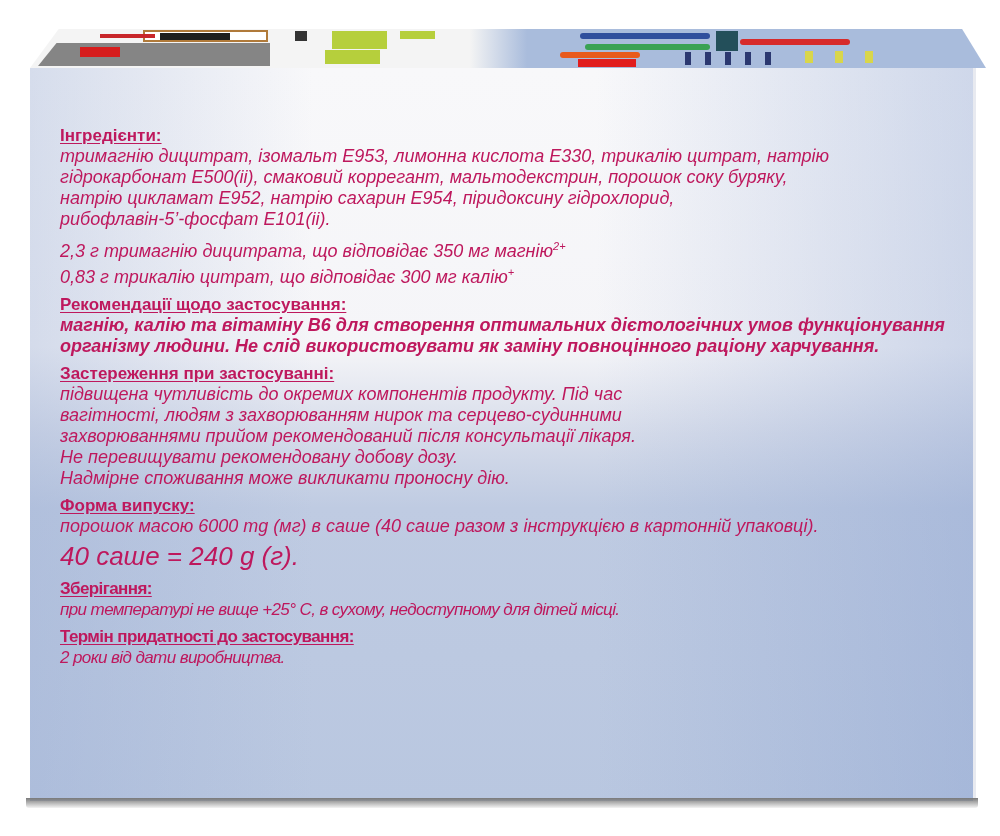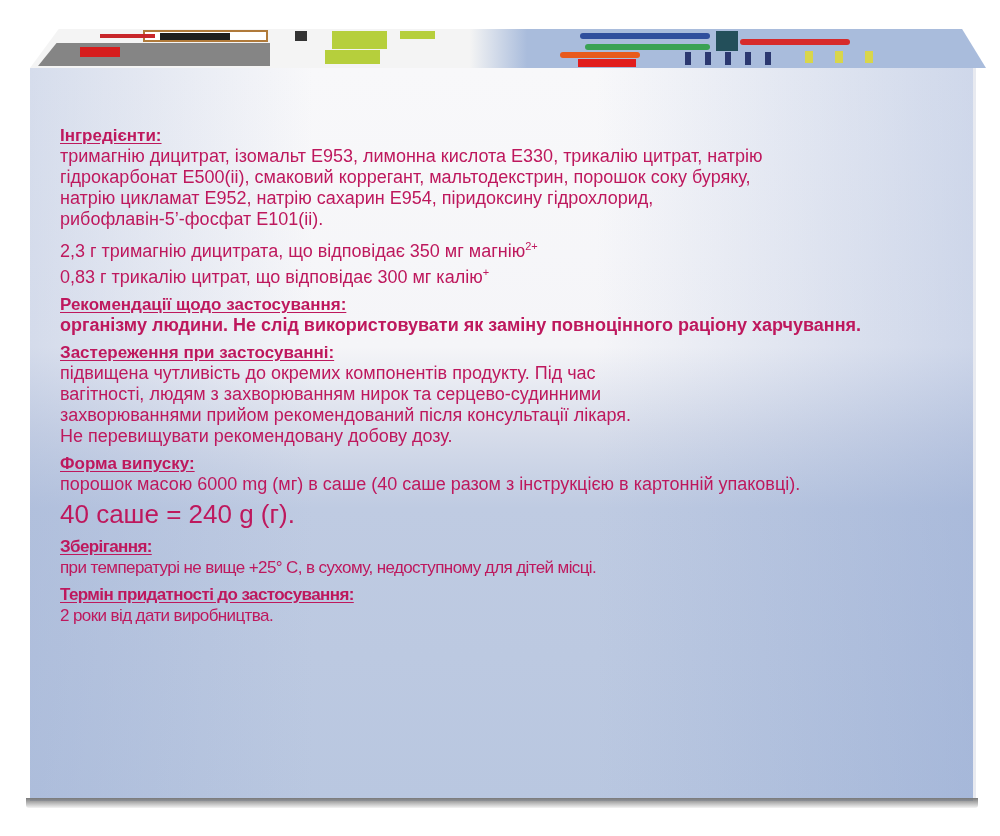--- a/index.html
+++ b/index.html
@@ -53,21 +53,21 @@
     }
 
     .content {
       position: absolute; left: 60px; top: 125px; width: 910px; color: #be185d; z-index: 2;
     }
     .section { margin-bottom: 6px; }
     .heading {
       font-weight: bold; font-size: 17px; line-height: 21px; text-decoration: underline;
       text-underline-offset: 2px;
     }
-    .body-text { font-size: 18px; line-height: 21px; }
+    .body-text { font-size: 18px; line-height: 21px; font-style: italic; }
     .condensed { font-family: "Liberation Sans", sans-serif; font-size: 17px; letter-spacing: -0.6px; }
     .line { display: block; white-space: nowrap; }
     sup { font-size: 11px; vertical-align: 7px; }
     .big { font-size: 26px; line-height: 32px; margin-top: 3px; display: block; }
 
     .s-ingr { }
     .s-sachet { margin-top: 4px; }
     .s-rec { margin-top: 3px; }
     .s-rec .body-text { font-weight: bold; }
     .s-warn { margin-top: 2px; }
@@ -114,31 +114,33 @@
   <div class="section s-sachet">
     <div class="body-text">
       <span class="line"><span>2,3 г тримагнію дицитрата, що відповідає 350 мг магнію</span><sup>2+</sup></span>
       <span class="line"><span>0,83 г трикалію цитрат, що відповідає 300 мг калію</span><sup>+</sup></span>
     </div>
   </div>
 
   <div class="section s-rec">
     <div class="heading">Рекомендації щодо застосування:</div>
     <div class="body-text">
+      <span class="line">магнію, калію та вітаміну В6  для створення оптимальних дієтологічних умов функціонування</span>
       <span class="line">організму людини. Не слід використовувати як заміну повноцінного раціону харчування.</span>
     </div>
   </div>
 
   <div class="section s-warn">
     <div class="heading">Застереження при застосуванні:</div>
     <div class="body-text">
       <span class="line">підвищена чутливість до окремих компонентів продукту. Під час</span>
       <span class="line">вагітності, людям з захворюванням нирок та серцево-судинними</span>
       <span class="line">захворюваннями прийом рекомендований після консультації лікаря.</span>
       <span class="line">Не перевищувати рекомендовану добову дозу.</span>
+      <span class="line">Надмірне споживання може викликати проносну дію.</span>
     </div>
   </div>
 
   <div class="section s-form">
     <div class="heading">Форма випуску:</div>
     <div class="body-text">
       <span class="line">порошок масою 6000 mg (мг) в саше (40 саше разом з інструкцією в картонній упаковці).</span>
       <span class="big">40 саше = 240 g (г).</span>
     </div>
   </div>

